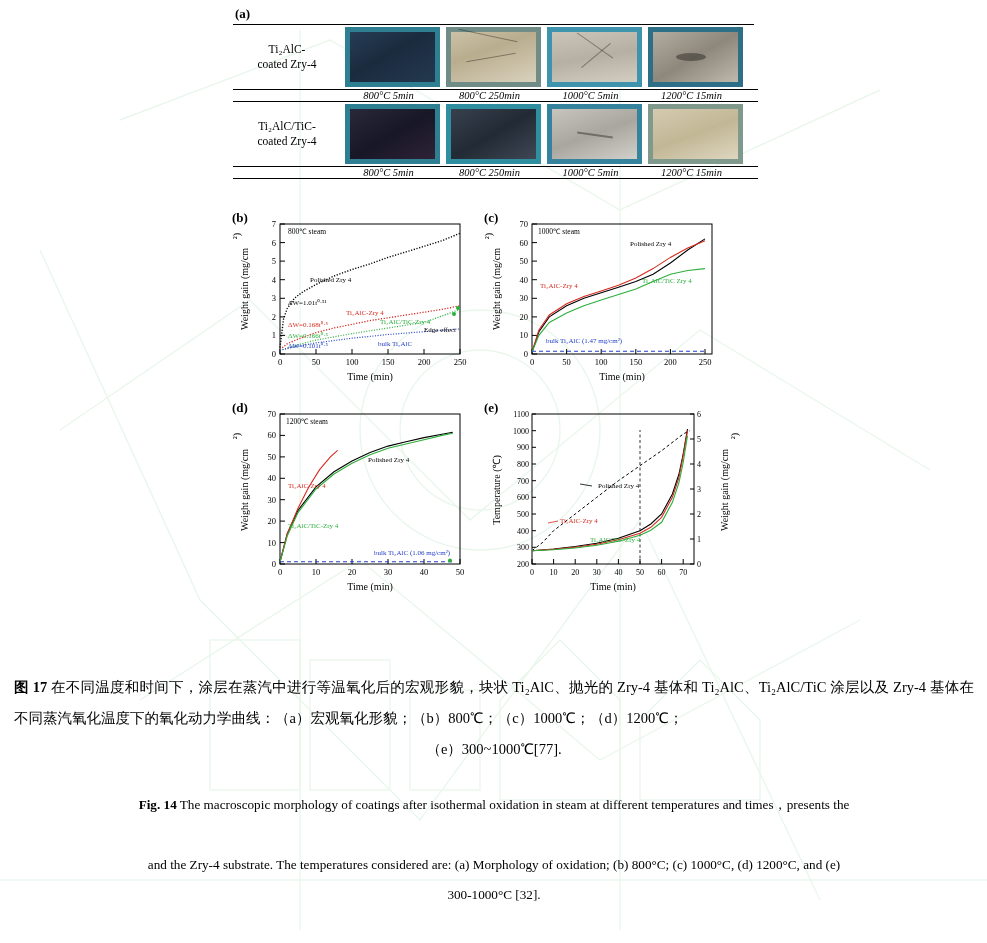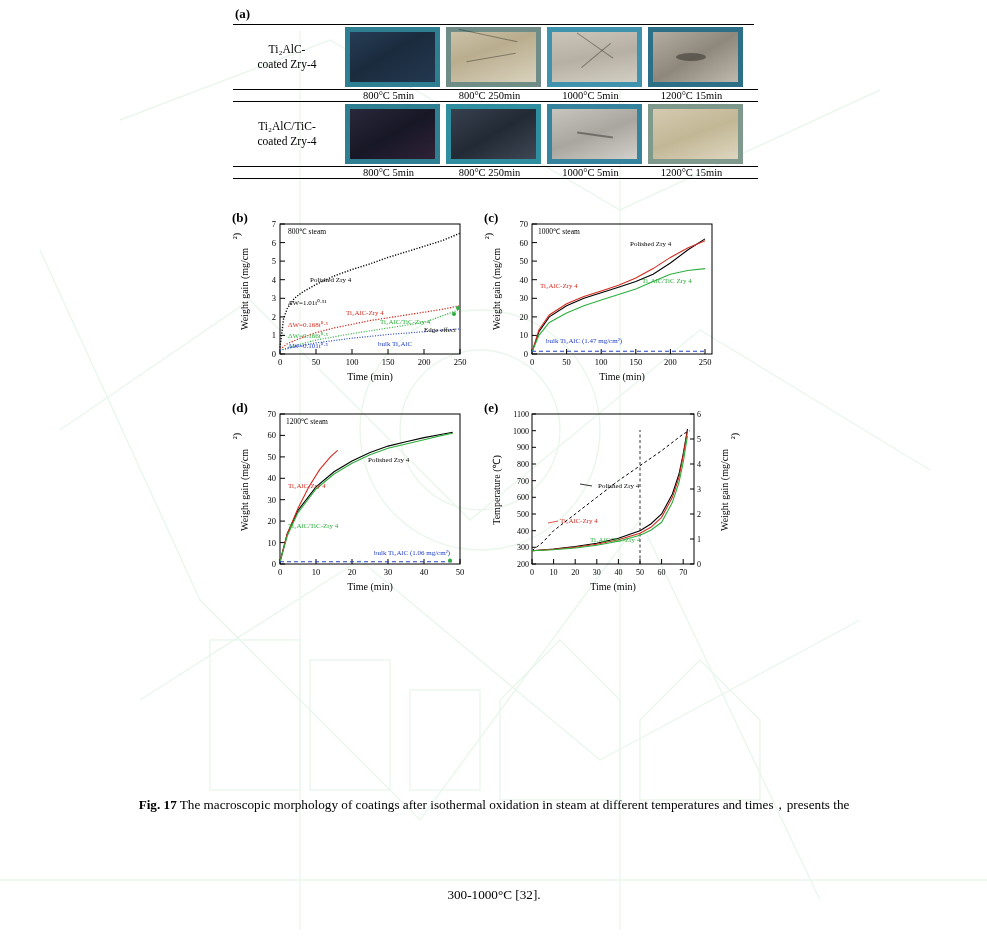--- a/index.html
+++ b/index.html
@@ -21,21 +21,21 @@
 
   
   .panel-a{position:absolute;left:233px;top:6px;width:525px;}
   .panel-a .plabel{font-weight:bold;font-size:13px;font-family:"Liberation Serif",serif;margin-left:2px;}
   .rowline{border-top:1px solid #000;width:521px;margin-top:2px;}
   .specrow{display:flex;align-items:center;height:64px;}
   .specname{width:108px;font-size:11.5px;line-height:15px;text-align:center;padding-right:4px;}
   .imgs{display:flex;gap:6px;}
   .photo{width:95px;height:60px;border:0;position:relative;overflow:hidden;}
   .caprow{display:flex;margin-left:108px;}
-  .cap{width:95px;margin-right:6px;text-align:center;font-size:10.5px;}
+  .cap{width:95px;margin-right:6px;text-align:center;font-size:10.5px;font-style:italic;}
   .caprowwrap{border-top:1px solid #000;border-bottom:1px solid #000;}
 
   
   .ph1{background:linear-gradient(150deg,#28405a 0%,#1b2b3e 45%,#243a52 100%);box-shadow:inset 0 0 0 5px #2f7f93;}
   .ph2{background:linear-gradient(160deg,#cfc6ad 0%,#b9ad8e 40%,#ded7c4 100%);box-shadow:inset 0 0 0 5px #6f8d86;}
   .ph3{background:linear-gradient(170deg,#cfc9bd 0%,#b6b0a4 50%,#d8d3c8 100%);box-shadow:inset 0 0 0 5px #3f93ad;}
   .ph4{background:linear-gradient(150deg,#b9b2a6 0%,#8e887c 50%,#c7c1b5 100%);box-shadow:inset 0 0 0 5px #2e6f88;}
   .ph5{background:linear-gradient(150deg,#2b2b3e 0%,#171726 50%,#33243a 100%);box-shadow:inset 0 0 0 5px #2f7f93;}
   .ph6{background:linear-gradient(150deg,#3b4452 0%,#222a35 50%,#434c59 100%);box-shadow:inset 0 0 0 5px #2f8fa0;}
   .ph7{background:linear-gradient(160deg,#cdcac4 0%,#a9a69f 50%,#d9d7d2 100%);box-shadow:inset 0 0 0 5px #35839c;}
@@ -402,22 +402,27 @@
       <g font-family="Liberation Serif, serif" font-size="7">
         <text x="118" y="88" fill="#000">Polished Zry 4</text>
         <text x="80" y="123" fill="#d62b1f">Ti₂AlC-Zry 4</text>
         <text x="110" y="142" fill="#2cae3c">Ti₂AlC/TiC-Zry 4</text>
       </g>
       <path d="M112 86 L100 84" stroke="#000" stroke-width="0.8" marker-end="none"></path>
       <path d="M78 121 L68 123" stroke="#d62b1f" stroke-width="0.8"></path>
     </svg>
   </div>
 
+  <div class="caption-cn">
+    <b>图 17</b>
+    <span>在不同温度和时间下，涂层在蒸汽中进行等温氧化后的宏观形貌，块状 Ti₂AlC、抛光的 Zry-4 基体和 Ti₂AlC、Ti₂AlC/TiC 涂层以及 Zry-4 基体在不同蒸汽氧化温度下的氧化动力学曲线：（a）宏观氧化形貌；（b）800℃；（c）1000℃；（d）1200℃；</span>
+    <span class="cn-center">（e）300~1000℃[77].</span>
+  </div>
 
   <div class="caption-en">
-    <b>Fig. 17</b>
+    <b>Fig. 14</b>
     <span>The macroscopic morphology of coatings after isothermal oxidation in steam at different temperatures and times，presents the</span><br>
     <br>
-    <br>
+    <span>and the Zry-4 substrate. The temperatures considered are: (a) Morphology of oxidation; (b) 800°C; (c) 1000°C, (d) 1200°C, and (e)</span><br>
     <span>300-1000°C [32].</span>
   </div>
 
 </div>
 
 </body></html>

